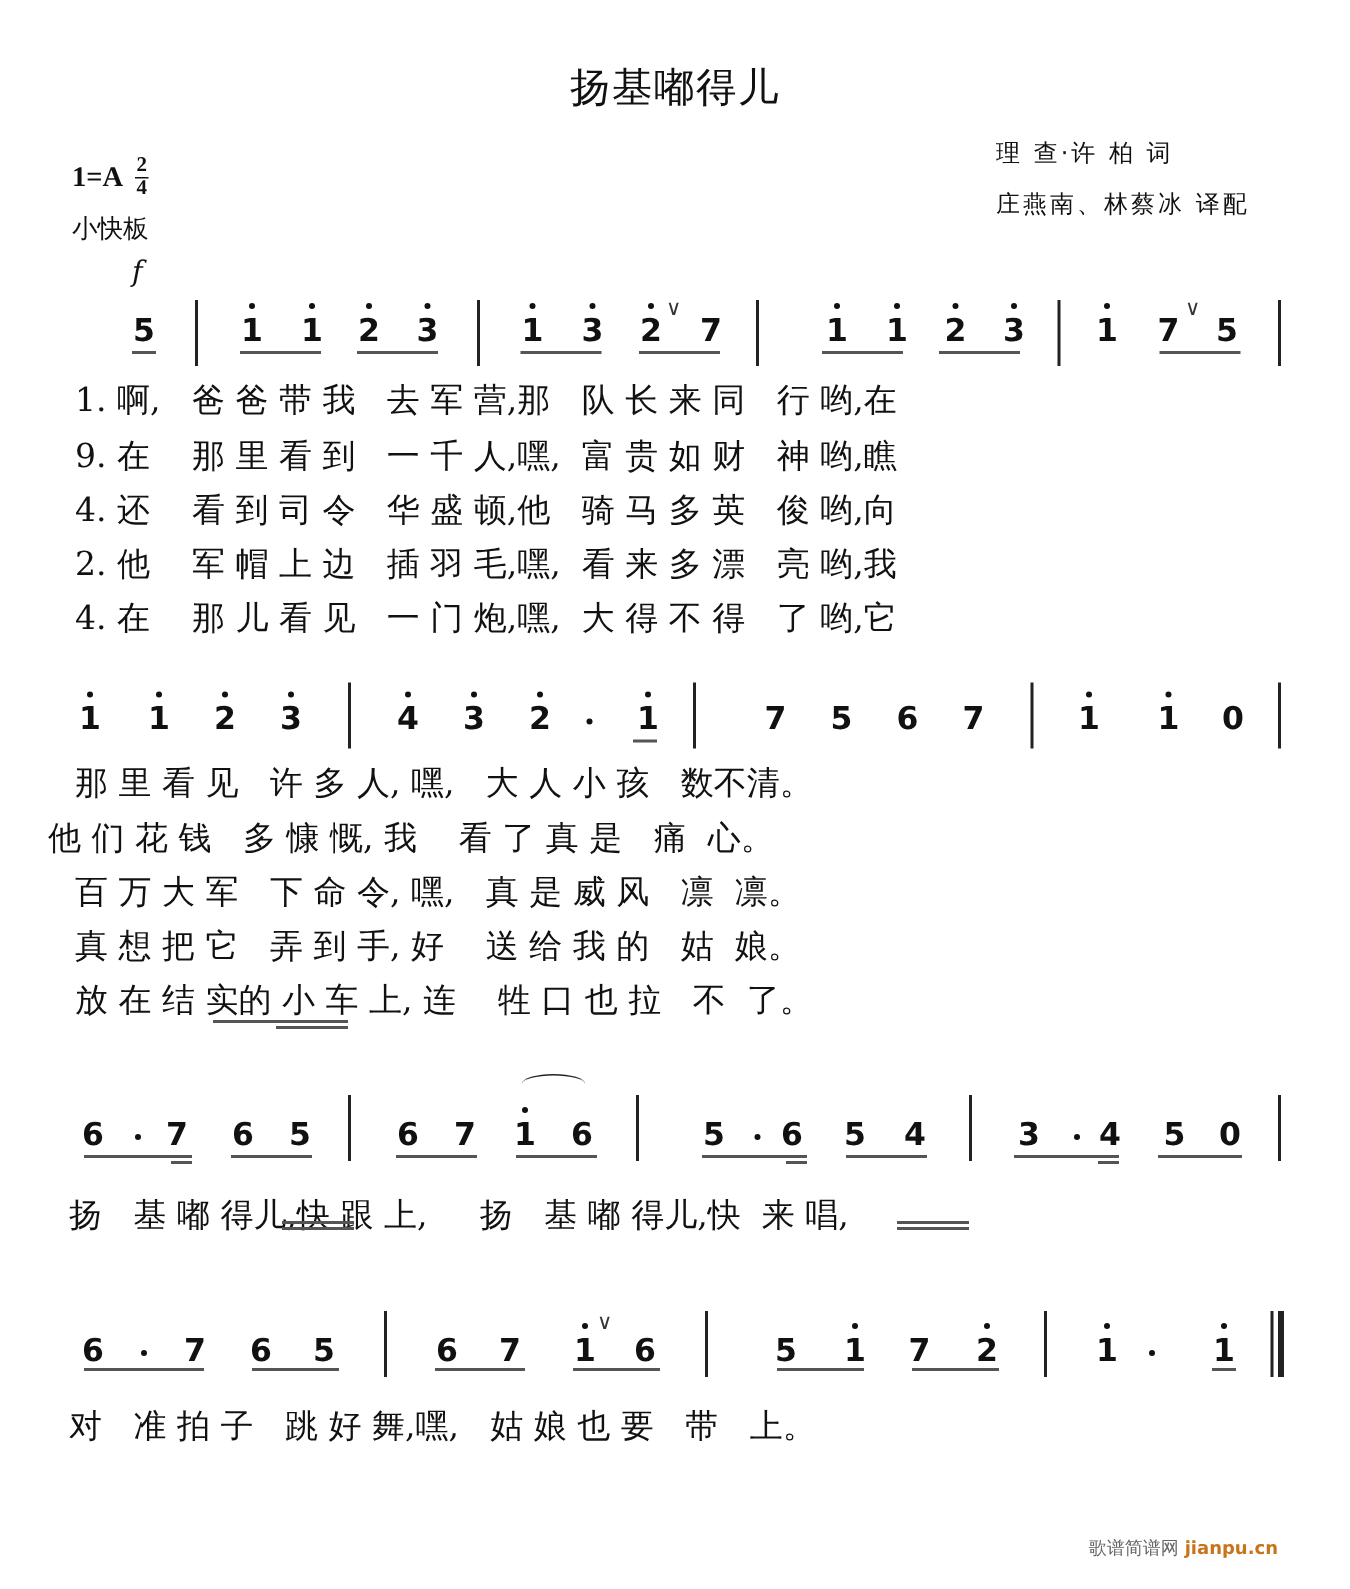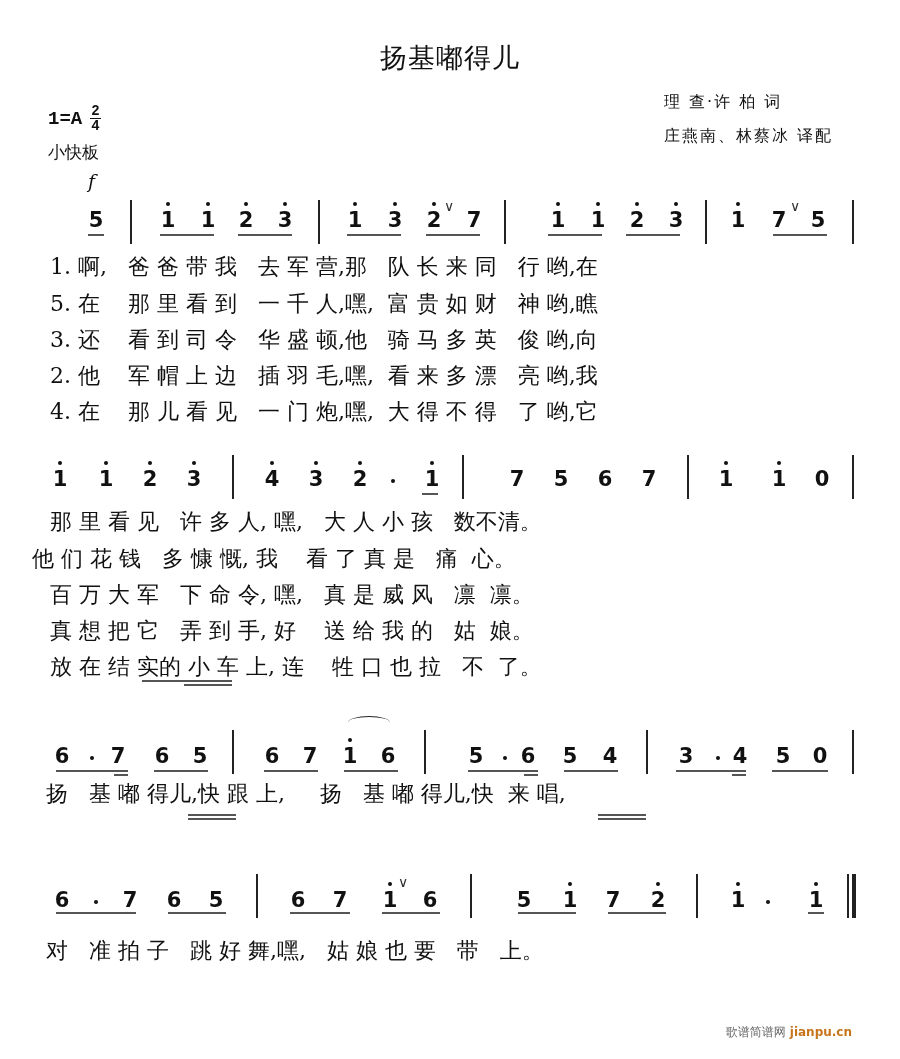--- a/index.html
+++ b/index.html
@@ -1,20 +1,20 @@
 <!DOCTYPE html>
 <html><head>
 <meta charset="utf-8">
 <style>
   html, body { margin: 0; padding: 0; background: #ffffff; }
   body { width: 900px; height: 1059px; position: relative; overflow: hidden;
          font-family: "DejaVu Sans", sans-serif; color: #111; }
   .abs { position: absolute; }
   .title { left: 0; width: 900px; top: 40px; text-align: center; font-size: 27px; letter-spacing: 1px; }
-  .key { left: 48px; top: 104px; font-family: Liberation Mono, monospace; font-weight: bold; font-size: 19px; display: flex; align-items: center; }
+  .key { left: 48px; top: 104px; font-family: Liberation Serif, serif; font-weight: bold; font-size: 19px; display: flex; align-items: center; }
   .frac { display: inline-flex; flex-direction: column; align-items: center; margin-left: 8px; font-size: 14px; line-height: 14px; }
   .frac span:first-child { border-bottom: 1.5px solid #111; padding: 0 1px; }
   .tempo { left: 48px; top: 141px; font-size: 17px; }
   .dyn { left: 88px; top: 170px; font-family: "DejaVu Serif", serif; font-style: italic; font-size: 19px; }
   .credit { left: 664px; font-size: 16px; letter-spacing: 2px; }
   .system { position: absolute; left: 0; width: 900px; }
   .note { position: absolute; font-weight: bold; font-size: 21px; width: 20px; text-align: center; line-height: 24px; }
   .note.hi::before { content: ""; position: absolute; left: 8px; top: -6px; width: 4px; height: 4px; border-radius: 50%; background: #111; }
   .dot { position: absolute; width: 4px; height: 4px; border-radius: 50%; background: #111; }
   .uline { position: absolute; height: 2px; background: #555; }
@@ -74,22 +74,22 @@
   <div class="bar" style="left:705px;top:0px"></div>
 
   <div class="note hi" style="left:728px;top:8px">1</div>
   <div class="note" style="left:769px;top:8px">7</div>
   <div class="breath" style="left:790px;top:-2px">∨</div>
   <div class="note" style="left:808px;top:8px">5</div>
   <div class="uline" style="left:773px;top:34px;width:54px"></div>
   <div class="bar" style="left:852px;top:0px"></div>
 
   <div class="lyric" style="left:50px;top:52px">1. 啊,   爸 爸 带 我   去 军 营,那   队 长 来 同   行 哟,在</div>
-  <div class="lyric" style="left:50px;top:89px">5. 在    那 里 看 到   一 千 人,嘿,  富 贵 如 财   神 哟,瞧</div>
-  <div class="lyric" style="left:50px;top:125px">3. 还    看 到 司 令   华 盛 顿,他   骑 马 多 英   俊 哟,向</div>
+  <div class="lyric" style="left:50px;top:89px">9. 在    那 里 看 到   一 千 人,嘿,  富 贵 如 财   神 哟,瞧</div>
+  <div class="lyric" style="left:50px;top:125px">4. 还    看 到 司 令   华 盛 顿,他   骑 马 多 英   俊 哟,向</div>
   <div class="lyric" style="left:50px;top:161px">2. 他    军 帽 上 边   插 羽 毛,嘿,  看 来 多 漂   亮 哟,我</div>
   <div class="lyric" style="left:50px;top:197px">4. 在    那 儿 看 见   一 门 炮,嘿,  大 得 不 得   了 哟,它</div>
 </div>
 
 <div class="system" style="top:455px">
   <div class="note hi" style="left:50px;top:12px">1</div>
   <div class="note hi" style="left:96px;top:12px">1</div>
   <div class="note hi" style="left:140px;top:12px">2</div>
   <div class="note hi" style="left:184px;top:12px">3</div>
   <div class="bar" style="left:232px;top:0px"></div>
@@ -155,21 +155,21 @@
   <div class="note" style="left:676px;top:14px">3</div>
   <div class="dot" style="left:716px;top:26px"></div>
   <div class="note" style="left:730px;top:14px">4</div>
   <div class="note" style="left:773px;top:14px">5</div>
   <div class="note" style="left:810px;top:14px">0</div>
   <div class="uline" style="left:676px;top:40px;width:70px"></div>
   <div class="uline" style="left:732px;top:44px;width:14px"></div>
   <div class="uline" style="left:772px;top:40px;width:56px"></div>
   <div class="bar" style="left:852px;top:0px"></div>
 
-  <div class="lyric" style="left:46px;top:49px">扬   基 嘟 得儿,快 跟 上,     扬   基 嘟 得儿,快  来 唱,</div>
+  <div class="lyric" style="left:46px;top:65px">扬   基 嘟 得儿,快 跟 上,     扬   基 嘟 得儿,快  来 唱,</div>
   <div class="uline" style="left:188px;top:84px;width:48px"></div>
   <div class="uline" style="left:188px;top:88px;width:48px"></div>
   <div class="uline" style="left:598px;top:84px;width:48px"></div>
   <div class="uline" style="left:598px;top:88px;width:48px"></div>
 </div>
 
 <div class="system" style="top:878px">
   <div class="note" style="left:52px;top:10px">6</div>
   <div class="dot" style="left:94px;top:22px"></div>
   <div class="note" style="left:120px;top:10px">7</div>

